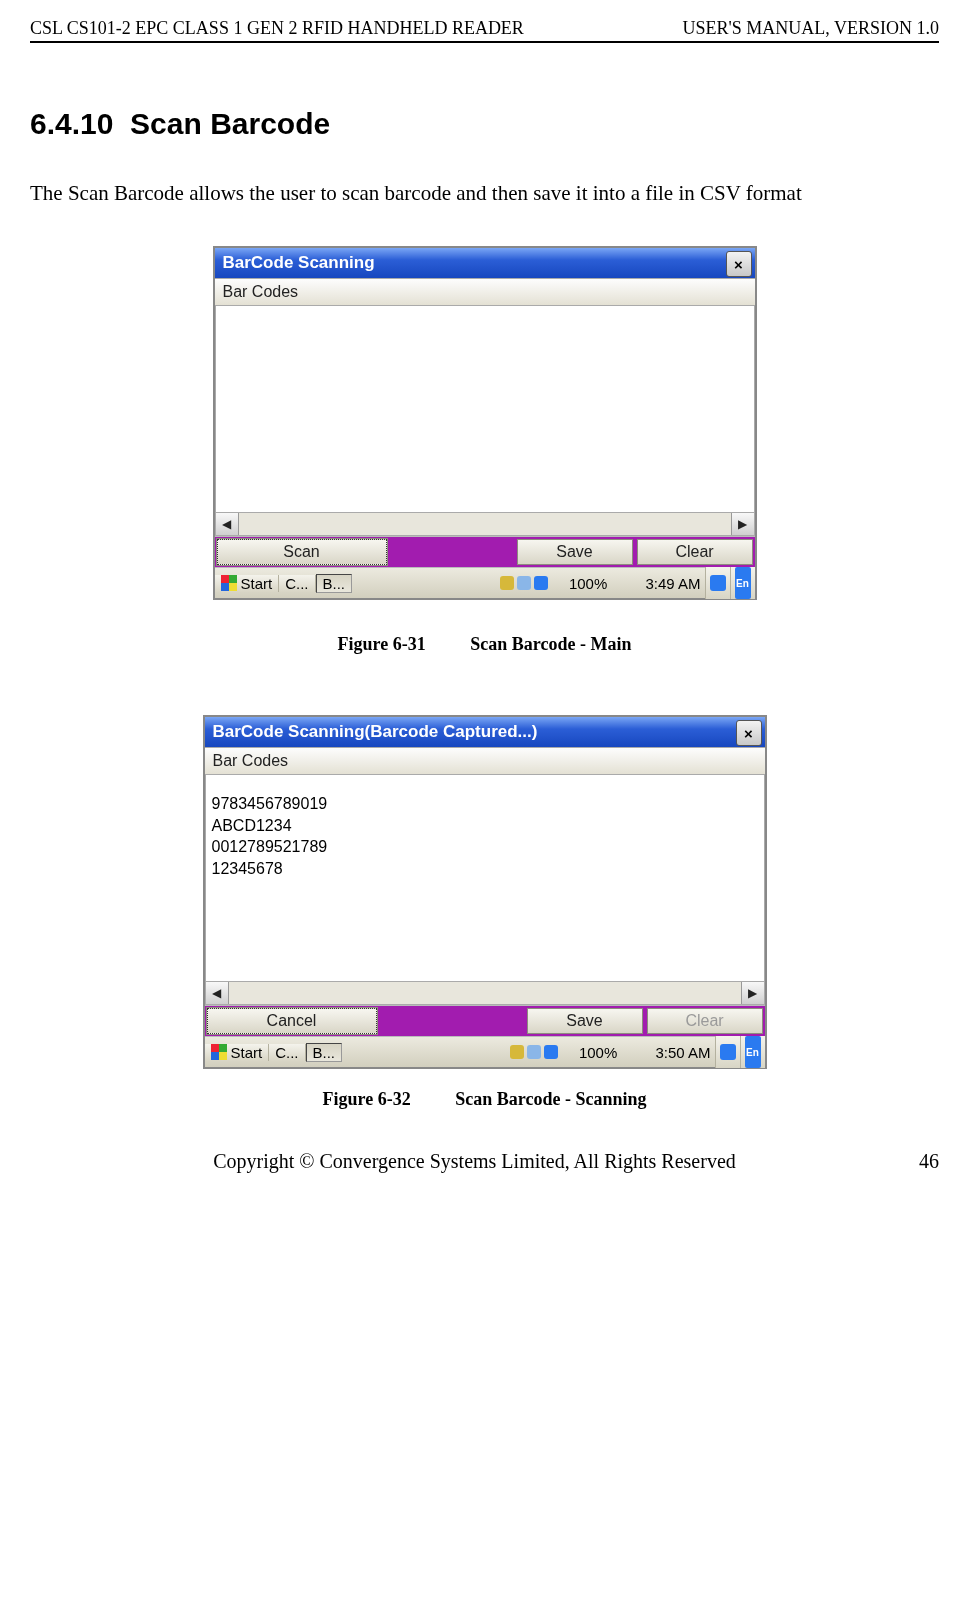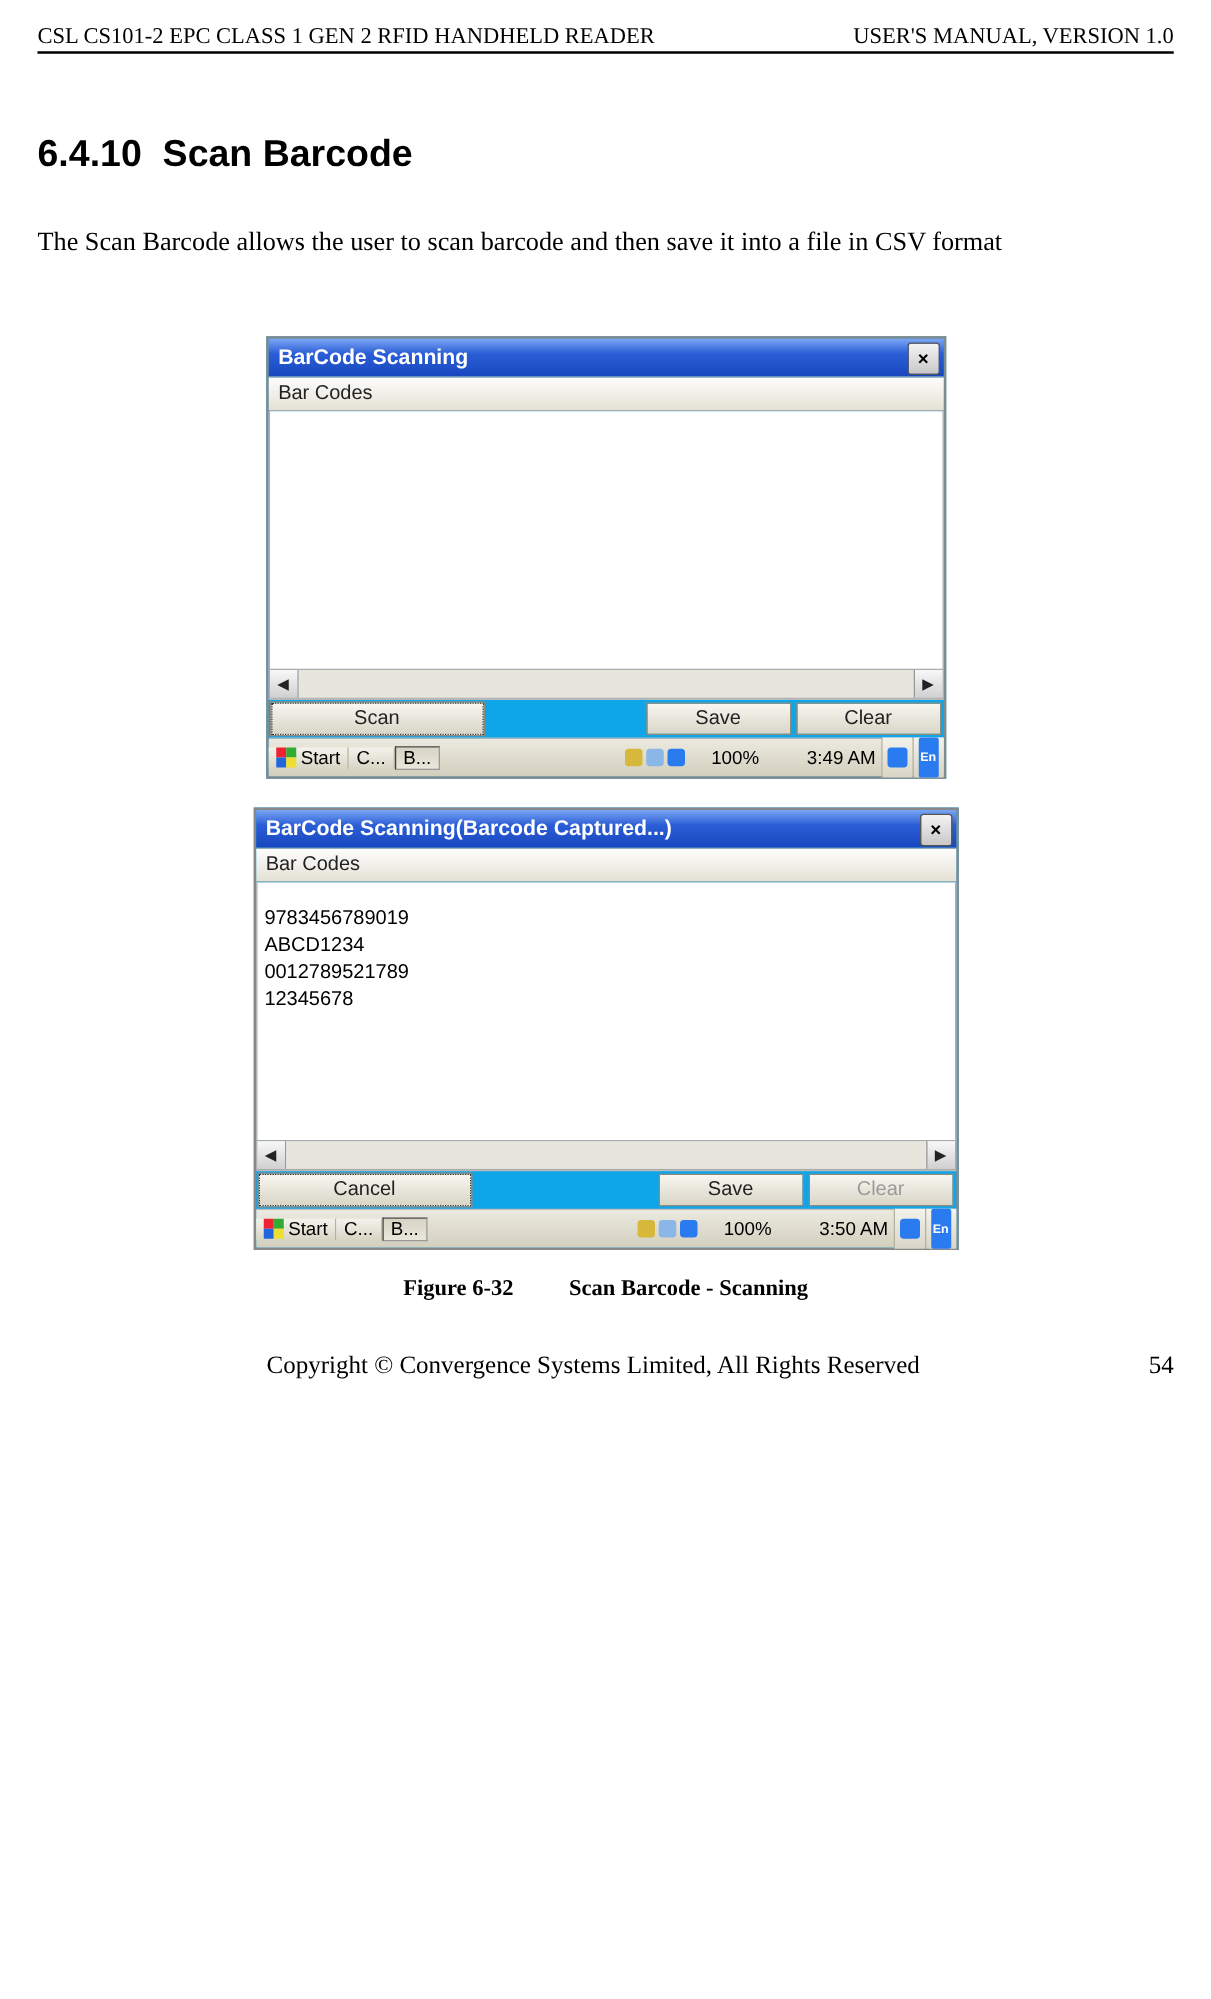--- a/index.html
+++ b/index.html
@@ -51,25 +51,24 @@
     display: flex;
     justify-content: space-between;
     font-size: 20px;
     margin-top: 40px;
   }
 
   
   .sshot {
     display: inline-block;
     border: 2px solid #888;
-    background: #0ea5e9;
+    background: #a21caf;
     font-family: Tahoma, Arial, sans-serif;
     font-size: 17px;
     text-align: left;
-    margin-top: 23px;
   }
   .titlebar {
     height: 30px;
     background: linear-gradient(to bottom, #7aa6f5 0%, #2b5ed6 40%, #1747bf 100%);
     color: #fff;
     display: flex;
     align-items: center;
     padding-left: 8px;
     position: relative;
   }
@@ -311,20 +310,24 @@
             </div>
           <div class="tb-ime">
               <span class="ime-b">En</span>
             </div>
         </div>
       </div>
 
     </div>
   </div>
 
+  <div class="caption">
+    <span class="caption-no">Figure 6-31</span>
+    <span>Scan Barcode - Main</span>
+  </div>
 
   <div class="figure-wrap">
     <div class="sshot" style="width:560px;">
 
       <div class="titlebar">
         <span class="titlebar-text">BarCode Scanning(Barcode Captured...)</span>
         <div class="closebtn">×</div>
       </div>
 
       <div class="col-header">Bar Codes</div>
@@ -383,16 +386,16 @@
     </div>
   </div>
 
   <div class="caption" style="margin-top:20px;margin-bottom:40px;">
     <span class="caption-no">Figure 6-32</span>
     <span>Scan Barcode - Scanning</span>
   </div>
 
   <div class="footer">
     <span style="flex:1;text-align:center;">Copyright © Convergence Systems Limited, All Rights Reserved</span>
-    <span>54</span>
+    <span>46</span>
   </div>
 
 </div>
 
 </body></html>

